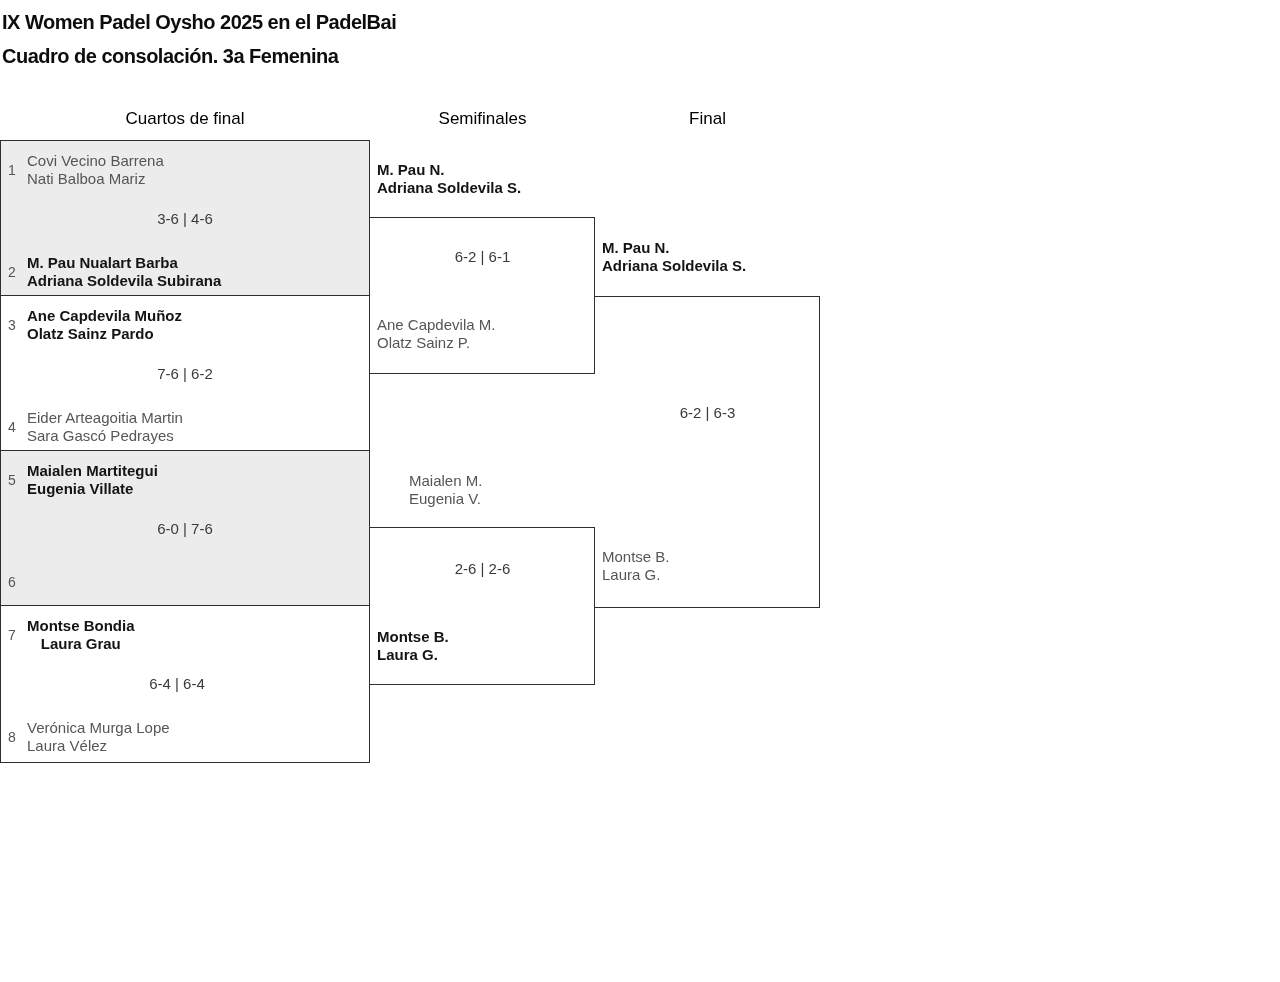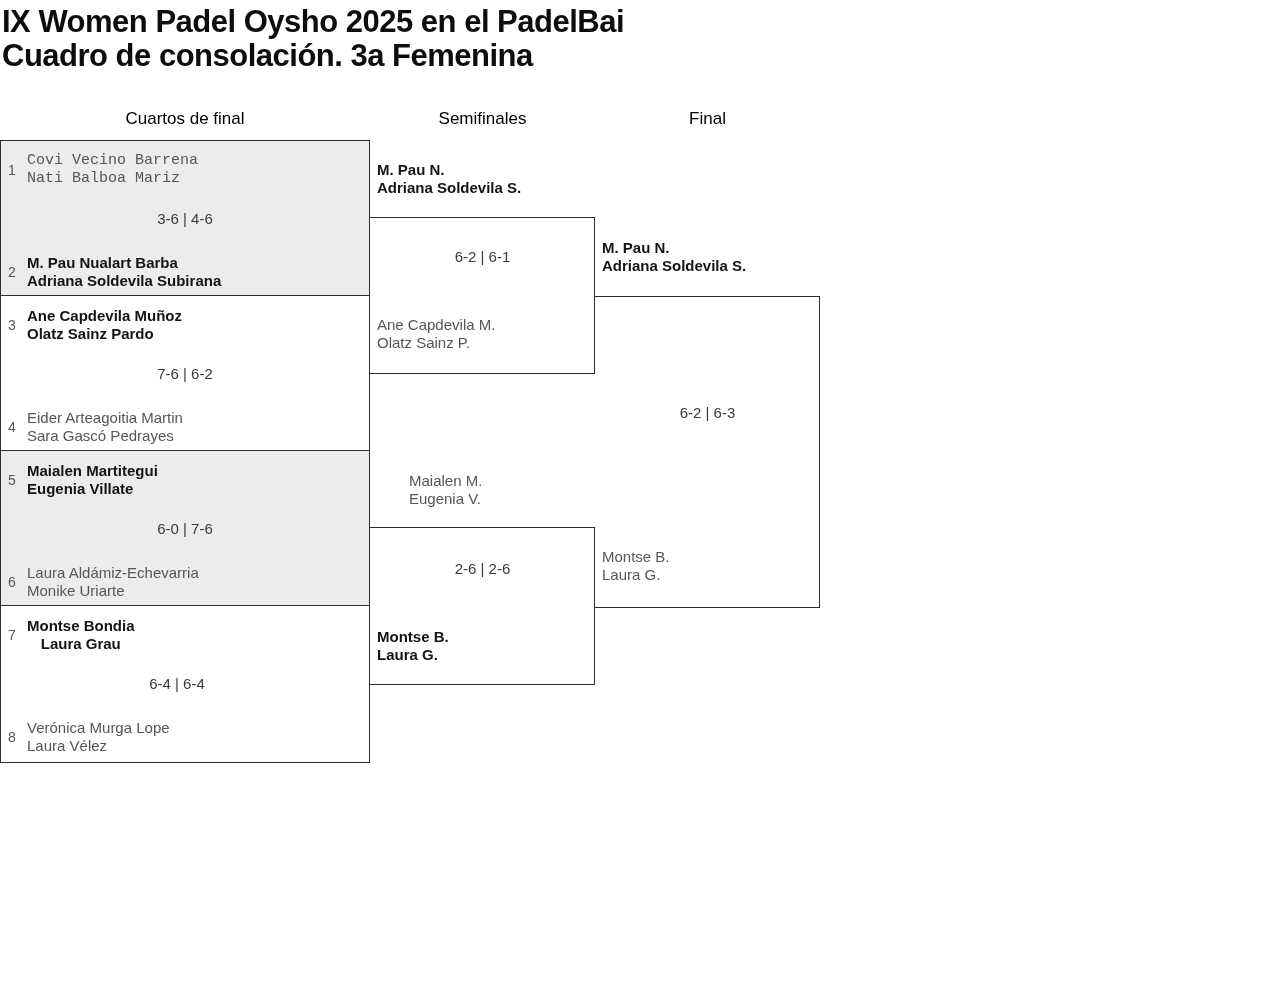--- a/index.html
+++ b/index.html
@@ -16,21 +16,21 @@
   html,body{background:var(--page-bg);}
   body{
     width:1280px;height:982px;position:relative;overflow:hidden;
     font-family:"Liberation Sans","DejaVu Sans",sans-serif;
     -webkit-font-smoothing:antialiased;
   }
   .abs{position:absolute;}
   
   .title{
     left:2px;top:5px;
-    font-size:31px;font-weight:bold;line-height:34px;
+    font-size:20px;font-weight:bold;line-height:34px;
     letter-spacing:-0.5px;color:var(--title-text);white-space:nowrap;
   }
   
   .round-header{
     top:109px;height:20px;
     font-size:17px;line-height:20px;color:#000;
     text-align:center;white-space:nowrap;
   }
   
   .box{
@@ -62,21 +62,21 @@
   <div>IX Women Padel Oysho 2025 en el PadelBai</div>
   <div>Cuadro de consolación. 3a Femenina</div>
 </div>
 
 <div class="abs round-header" style="left:0;width:370px;">Cuartos de final</div>
 <div class="abs round-header" style="left:370px;width:225px;">Semifinales</div>
 <div class="abs round-header" style="left:595px;width:225px;">Final</div>
 
 <div class="abs box shaded" style="left:0;top:140px;width:370px;height:156px;">
   <div class="abs seed" style="left:0;top:11px;">1</div>
-  <div class="abs names" style="left:26px;top:11px;font-family:Liberation Mono, monospace;">
+  <div class="abs names" style="left:26px;top:11px;">
     <div>Covi Vecino Barrena</div>
     <div>Nati Balboa Mariz</div>
   </div>
   <div class="abs score" style="left:0;right:0;top:69px;">3-6 | 4-6</div>
   <div class="abs seed" style="left:0;top:113px;">2</div>
   <div class="abs names winner" style="left:26px;top:113px;">
     <div>M. Pau Nualart Barba</div>
     <div>Adriana Soldevila Subirana</div>
   </div>
 </div>
@@ -96,24 +96,20 @@
 </div>
 
 <div class="abs box shaded" style="left:0;top:450px;width:370px;height:156px;">
   <div class="abs seed" style="left:0;top:11px;">5</div>
   <div class="abs names winner" style="left:26px;top:11px;">
     <div>Maialen Martitegui</div>
     <div>Eugenia Villate</div>
   </div>
   <div class="abs score" style="left:0;right:0;top:69px;">6-0 | 7-6</div>
   <div class="abs seed" style="left:0;top:113px;">6</div>
-  <div class="abs names" style="left:26px;top:113px;">
-    <div>Laura Aldámiz-Echevarria</div>
-    <div>Monike Uriarte</div>
-  </div>
 </div>
 
 <div class="abs box" style="left:0;top:605px;width:370px;height:158px;">
   <div class="abs seed" style="left:0;top:11px;">7</div>
   <div class="abs names winner" style="left:26px;top:11px;text-align:center;">
     <div>Montse Bondia</div>
     <div>Laura Grau</div>
   </div>
   <div class="abs score" style="left:0;right:16px;top:69px;">6-4 | 6-4</div>
   <div class="abs seed" style="left:0;top:113px;">8</div>

